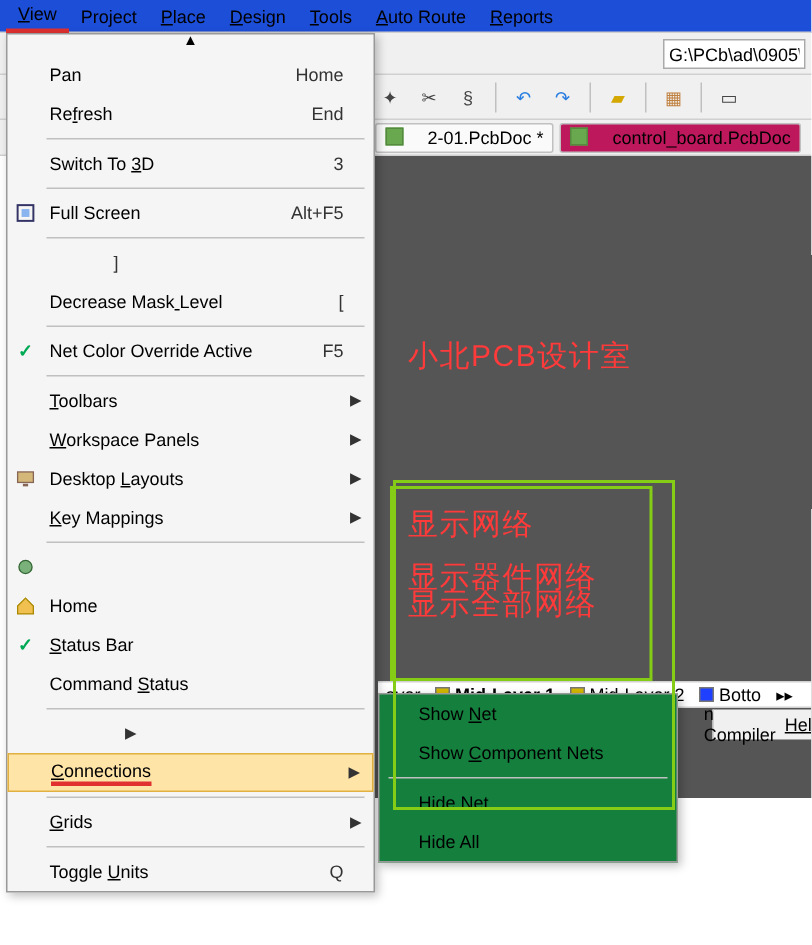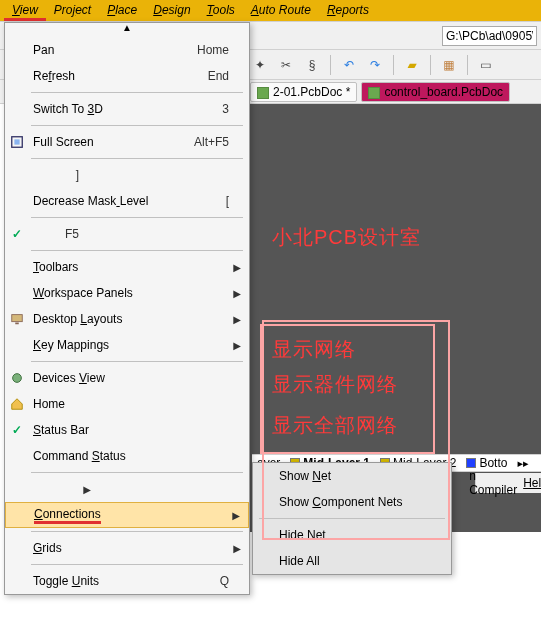--- a/index.html
+++ b/index.html
@@ -1,45 +1,45 @@
 <!DOCTYPE html>
 <html><head>
 <meta charset="utf-8">
 <style>
   * { box-sizing: border-box; margin: 0; padding: 0; font-family: Tahoma, Arial, sans-serif; font-size: 12px; }
   body { background: #fff; width: 541px; height: 630px; overflow: hidden; position: relative; }
-  .menubar { display: flex; height: 22px; background: #eab308; border-bottom: 1px solid #d0d0d0; padding-left: 4px; font-style: italic; }
+  .menubar { display: flex; align-items: center; height: 22px; background: #1d4ed8; border-bottom: 1px solid #d0d0d0; padding-left: 4px; }
   .menubar span { padding: 3px 8px; cursor: default; }
   .menubar span u { text-decoration: underline; }
   .menubar .active { border-bottom: 3px solid #e03030; }
   .path-row { height: 28px; background: #f0f0f0; border-bottom: 1px solid #d0d0d0; display:flex; align-items:center; justify-content:flex-end; padding-right:4px;}
   .path-input { width: 95px; height: 20px; border: 1px solid #aaa; font-size: 12px; padding: 1px 3px; background:#fff;}
   .toolbar-row { height: 30px; background: #f0f0f0; border-bottom: 1px solid #d0d0d0; display: flex; align-items: center; padding-left: 250px; gap: 6px;}
   .toolbar-row .tbbtn { width: 20px; height: 20px; display:flex; align-items:center; justify-content:center; color:#444;}
   .sep-v { width:1px; height:20px; background:#c0c0c0; margin:0 2px;}
   .tabs-row { height: 24px; background: #f0f0f0; border-bottom: 1px solid #d0d0d0; display:flex; align-items:center; padding-left:250px; gap:4px;}
-  .doc-tab { display:flex; align-items:flex-end; gap:4px; padding:2px 6px; border:1px solid #c0c0c0; background:#fafafa; border-radius:2px;}
+  .doc-tab { display:flex; align-items:flex-start; gap:16px; padding:2px 6px; border:1px solid #c0c0c0; background:#fafafa; border-radius:2px;}
   .doc-tab.active { background:#be185d; }
   .doc-tab .ico { width:12px; height:12px; background:#6aa84f; border:1px solid #558b3f;}
   .canvas-area { position: absolute; left: 250px; top: 104px; right: 0; height: 428px; background: #555; }
   .red-text { position:absolute; color:#ff3a3a; font-size:20px; font-weight:400; font-family: SimSun, "Microsoft YaHei", sans-serif; letter-spacing:1px;}
-  .blue-box { position:absolute; border:2px solid #fca5a5; }
+  .blue-box { position:absolute; border:2px solid #84cc16; }
   .dropdown { position: absolute; left: 4px; top: 22px; width: 246px; background: #f5f5f5; border: 1px solid #999; box-shadow: 2px 2px 6px rgba(0,0,0,0.25); z-index: 100; }
   .up-arrow { text-align:center; height:14px; line-height:10px; color:#000; font-size:10px;}
   .dd-item { display:flex; align-items:center; height:26px; padding-right:8px;}
   .dd-item.selected { background:#ffe4a8; border:1px solid #e0b040;}
   .dd-icon { width:24px; display:flex; align-items:center; justify-content:center; }
   .dd-icon svg { width:14px; height:14px; }
   .dd-label { flex:1; padding-left:4px;}
   .dd-shortcut { width:50px; text-align:right; color:#333;}
   .dd-arrow { width:12px; text-align:right; color:#333; font-size:10px;}
   .dd-sep { height:1px; background:#c0c0c0; margin:3px 6px 3px 26px;}
   .check { color:#0a5; font-weight:bold;}
   .red-under { border-bottom: 3px solid #e03030; display:inline-block; }
-  .sub-dropdown { position:absolute; left:252px; top:462px; width:200px; background:#e5e5e5; border:1px solid #999; box-shadow:2px 2px 6px rgba(0,0,0,0.25); z-index:120;}
+  .sub-dropdown { position:absolute; left:252px; top:462px; width:200px; background:#15803d; border:1px solid #999; box-shadow:2px 2px 6px rgba(0,0,0,0.25); z-index:120;}
   .sub-dropdown .dd-item { height:26px; padding-left:22px;}
   .layer-tabs { position:absolute; left:252px; top:454px; right:0; height:18px; background:#fff; border-top:1px solid #d0d0d0; border-bottom:1px solid #d0d0d0; display:flex; align-items:center; overflow:hidden; z-index:50;}
   .lt { display:flex; align-items:center; gap:3px; padding:0 5px; font-size:11px; white-space:nowrap;}
   .lt-sw { width:10px; height:10px; border:1px solid #777;}
   .right-panel { position:absolute; right:0; top:473px; width:66px; height:20px; background:#f0f0f0; display:flex; align-items:center; justify-content:center; gap:6px; font-size:11px; z-index:40; border-left:1px solid #d0d0d0;}
 </style>
 </head>
 <body>
 
 <div class="menubar">
@@ -80,21 +80,21 @@
     <div class="ico"></div>
     <span>control_board.PcbDoc</span>
   </div>
 </div>
 
 <div class="canvas-area">
   <div class="red-text" style="top:120px; left:22px;">小北PCB设计室</div>
   <div class="blue-box" style="top:220px; left:10px; width:175px; height:130px;">
     <div class="red-text" style="top:10px; left:10px;">显示网络</div>
     <div class="red-text" style="top:45px; left:10px;">显示器件网络</div>
-    <div class="red-text" style="top:86px; left:10px;">显示全部网络</div>
+    <div class="red-text" style="top:63px; left:10px;">显示全部网络</div>
   </div>
 </div>
 
 <div class="layer-tabs">
   <div class="lt">
       <span>aver</span>
     </div>
   <div class="lt">
       <div class="lt-sw" style="background:#d4b800"></div>
       <b><span>Mid-Laver 1</span></b>
@@ -159,20 +159,21 @@
         <div class="dd-icon"></div>
         <div class="dd-label">Decrease Mask<u> </u>Level</div>
         <div class="dd-shortcut">[</div>
         <div class="dd-arrow"></div>
       </div>
       <div class="dd-sep"></div>
       <div class="dd-item">
         <div class="dd-icon">
           <span class="check">✓</span>
         </div>
+        <div class="dd-label">Net Color Override Active</div>
         <div class="dd-shortcut">F5</div>
         <div class="dd-arrow"></div>
       </div>
       <div class="dd-sep"></div>
       <div class="dd-item">
         <div class="dd-icon"></div>
         <div class="dd-label"><u>T</u>oolbars</div>
         <div class="dd-shortcut"></div>
         <div class="dd-arrow">▶</div>
       </div>
@@ -199,21 +200,20 @@
         <div class="dd-shortcut"></div>
         <div class="dd-arrow">▶</div>
       </div>
       <div class="dd-sep"></div>
       <div class="dd-item">
         <div class="dd-icon">
           <svg viewBox="0 0 16 16">
             <circle cx="8" cy="8" r="5" fill="#7ab07a" stroke="#363"></circle>
           </svg>
         </div>
-        <div class="dd-label">Devices <u>V</u>iew</div>
         <div class="dd-shortcut"></div>
         <div class="dd-arrow"></div>
       </div>
       <div class="dd-item">
         <div class="dd-icon">
           <svg viewBox="0 0 16 16">
             <path d="M2 8 L8 2 L14 8 L14 14 L2 14 Z" fill="#f0c050" stroke="#a80"></path>
           </svg>
         </div>
         <div class="dd-label">Home</div>

